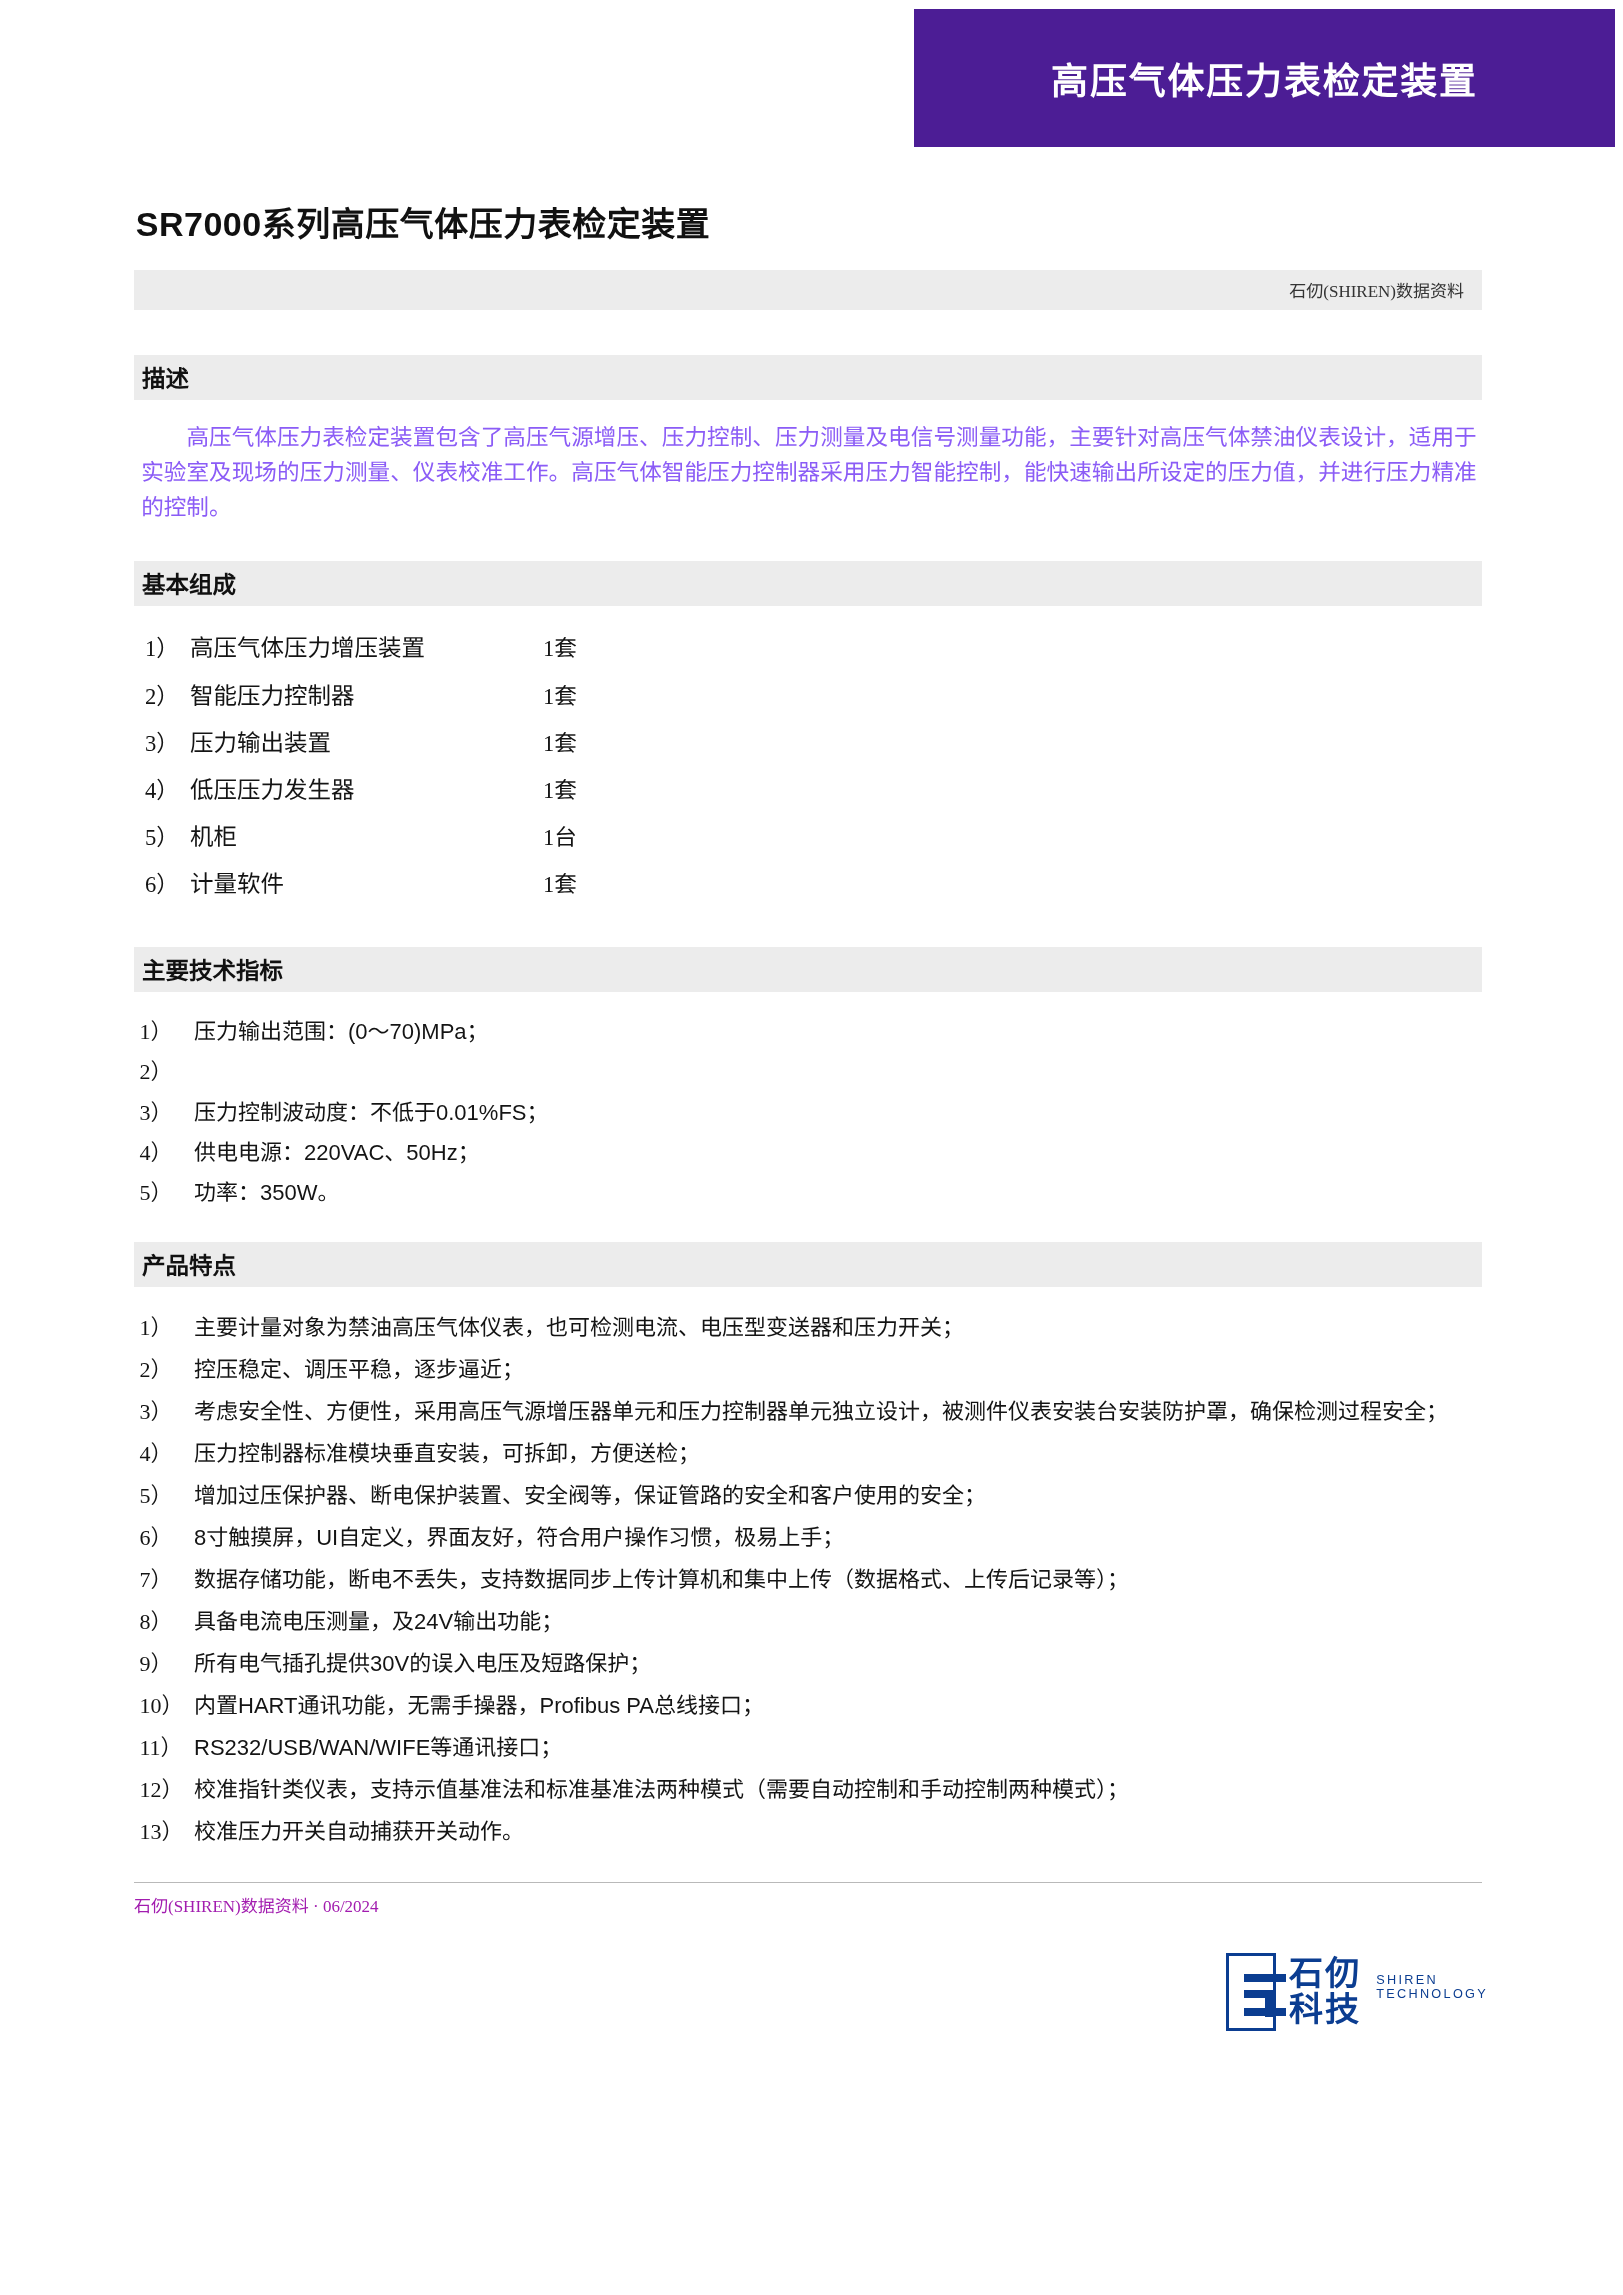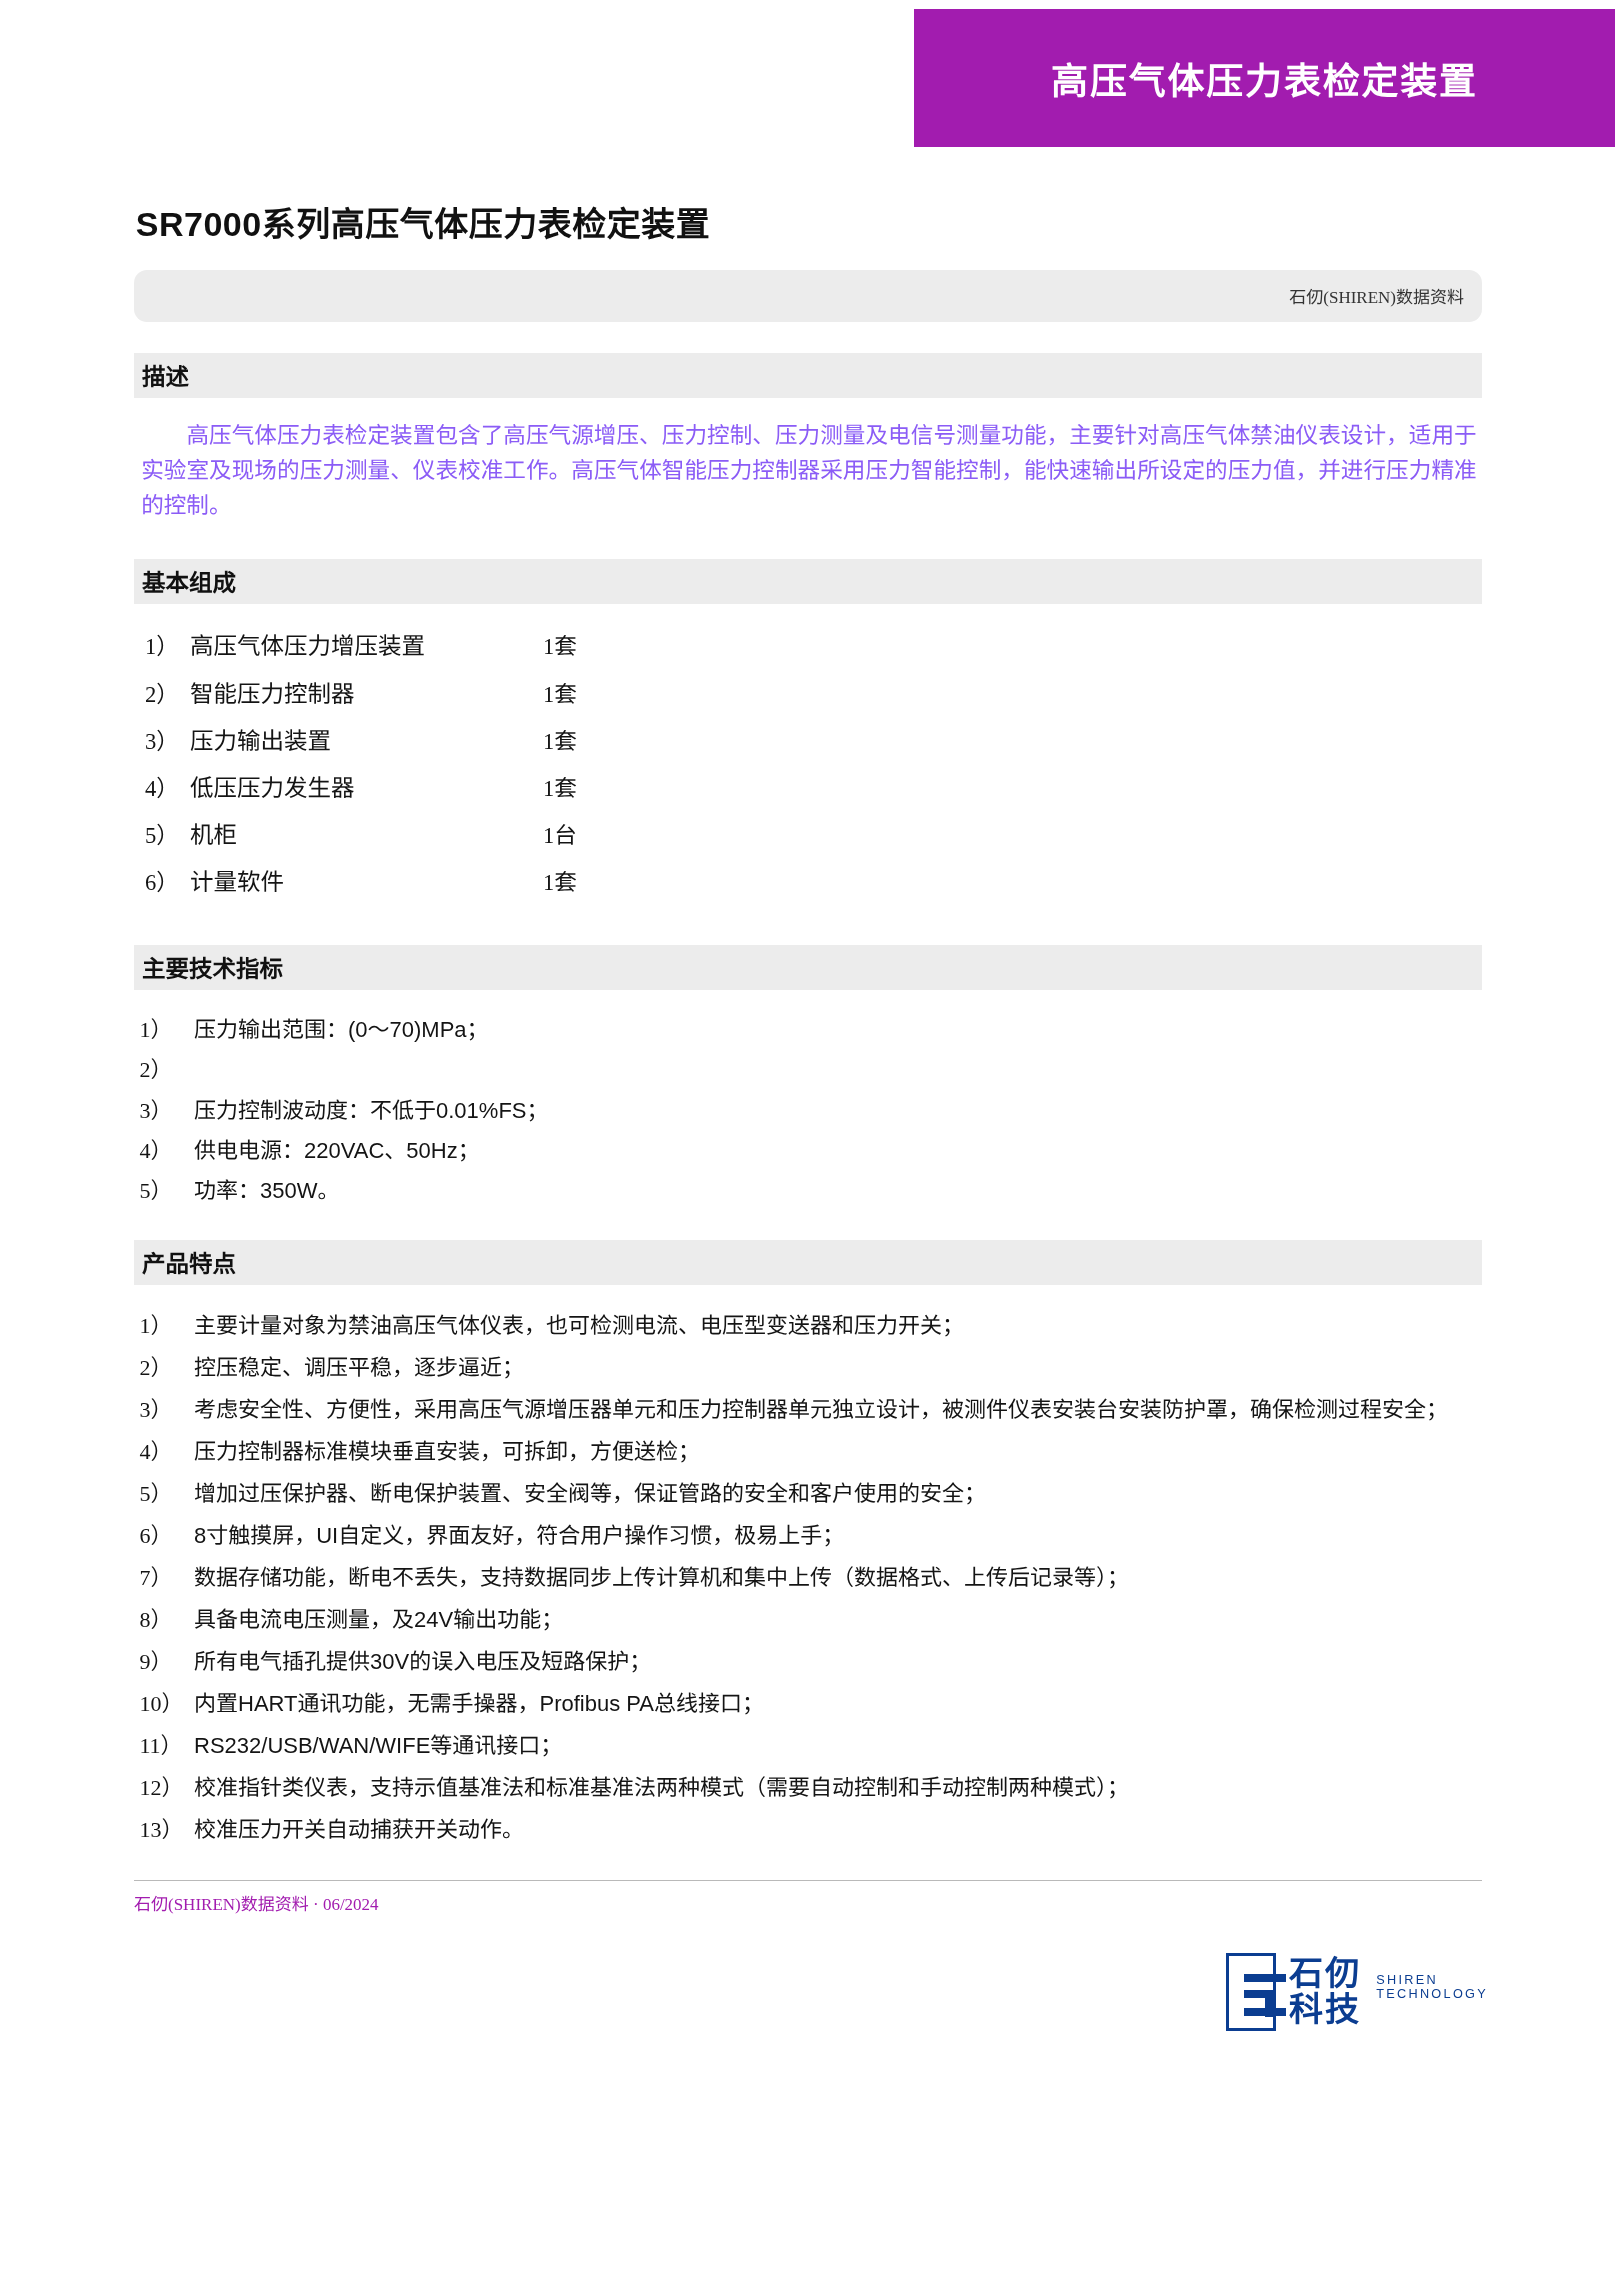--- a/index.html
+++ b/index.html
@@ -23,21 +23,21 @@
     box-sizing: border-box;
   }
 
   
   .header-banner {
     position: absolute;
     top: 9px;
     left: 914px;
     width: 701px;
     height: 138px;
-    background: #a21caf;
+    background: #4c1d95;
     display: flex;
     align-items: center;
     justify-content: center;
   }
   .header-banner .banner-title {
     color: #ffffff;
     font-size: 37px;
     font-weight: bold;
     letter-spacing: 1.8px;
     font-family: "Liberation Sans", sans-serif;
@@ -54,28 +54,27 @@
   .doc-title {
     font-size: 34px;
     font-weight: bold;
     color: #111111;
     margin: 0 0 23.5px 1.8px;
     letter-spacing: 0.5px;
   }
 
   .brand-bar {
     background: #ececec;
-    height: 52px;
+    height: 40px;
     display: flex;
     align-items: center;
     justify-content: flex-end;
     padding-right: 18px;
     box-sizing: border-box;
-    margin-bottom: 31px;
-    border-radius: 13px;
+    margin-bottom: 45px;
   }
   .brand-bar .brand-text {
     font-size: 17px;
     color: #333333;
     font-family: "Liberation Serif", serif;
   }
 
   .section-head {
     background: #ececec;
     height: 45px;

